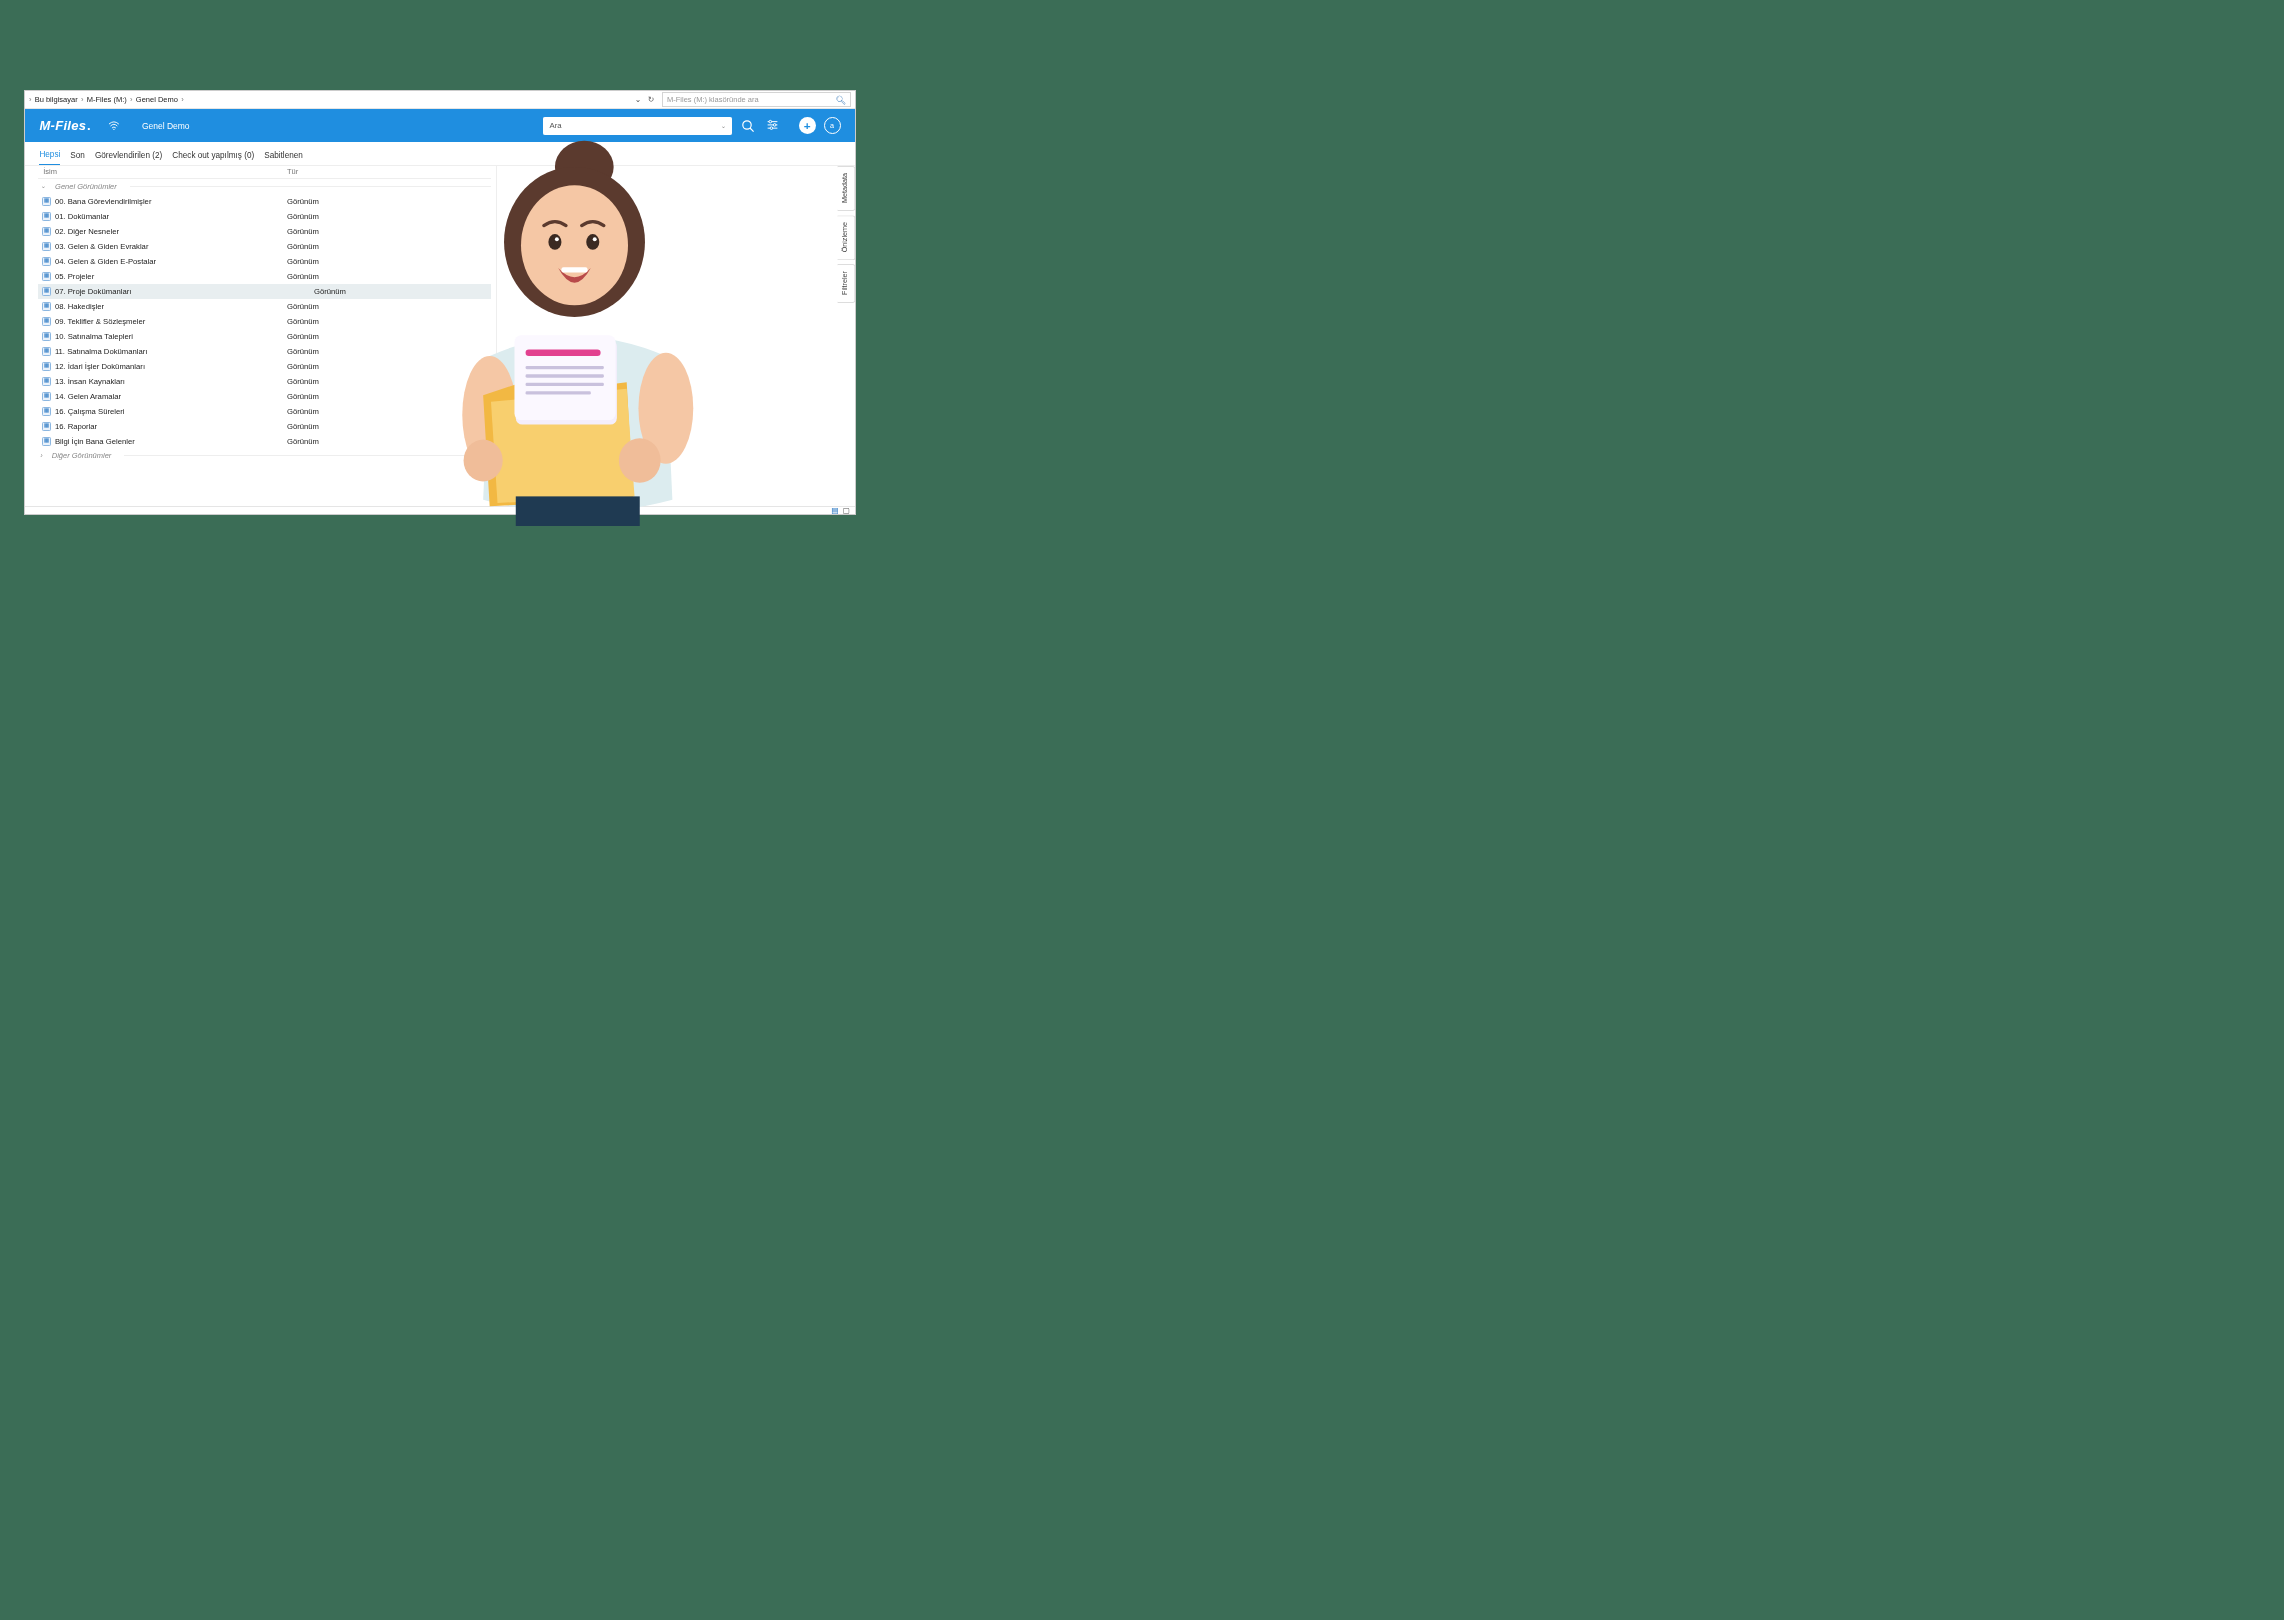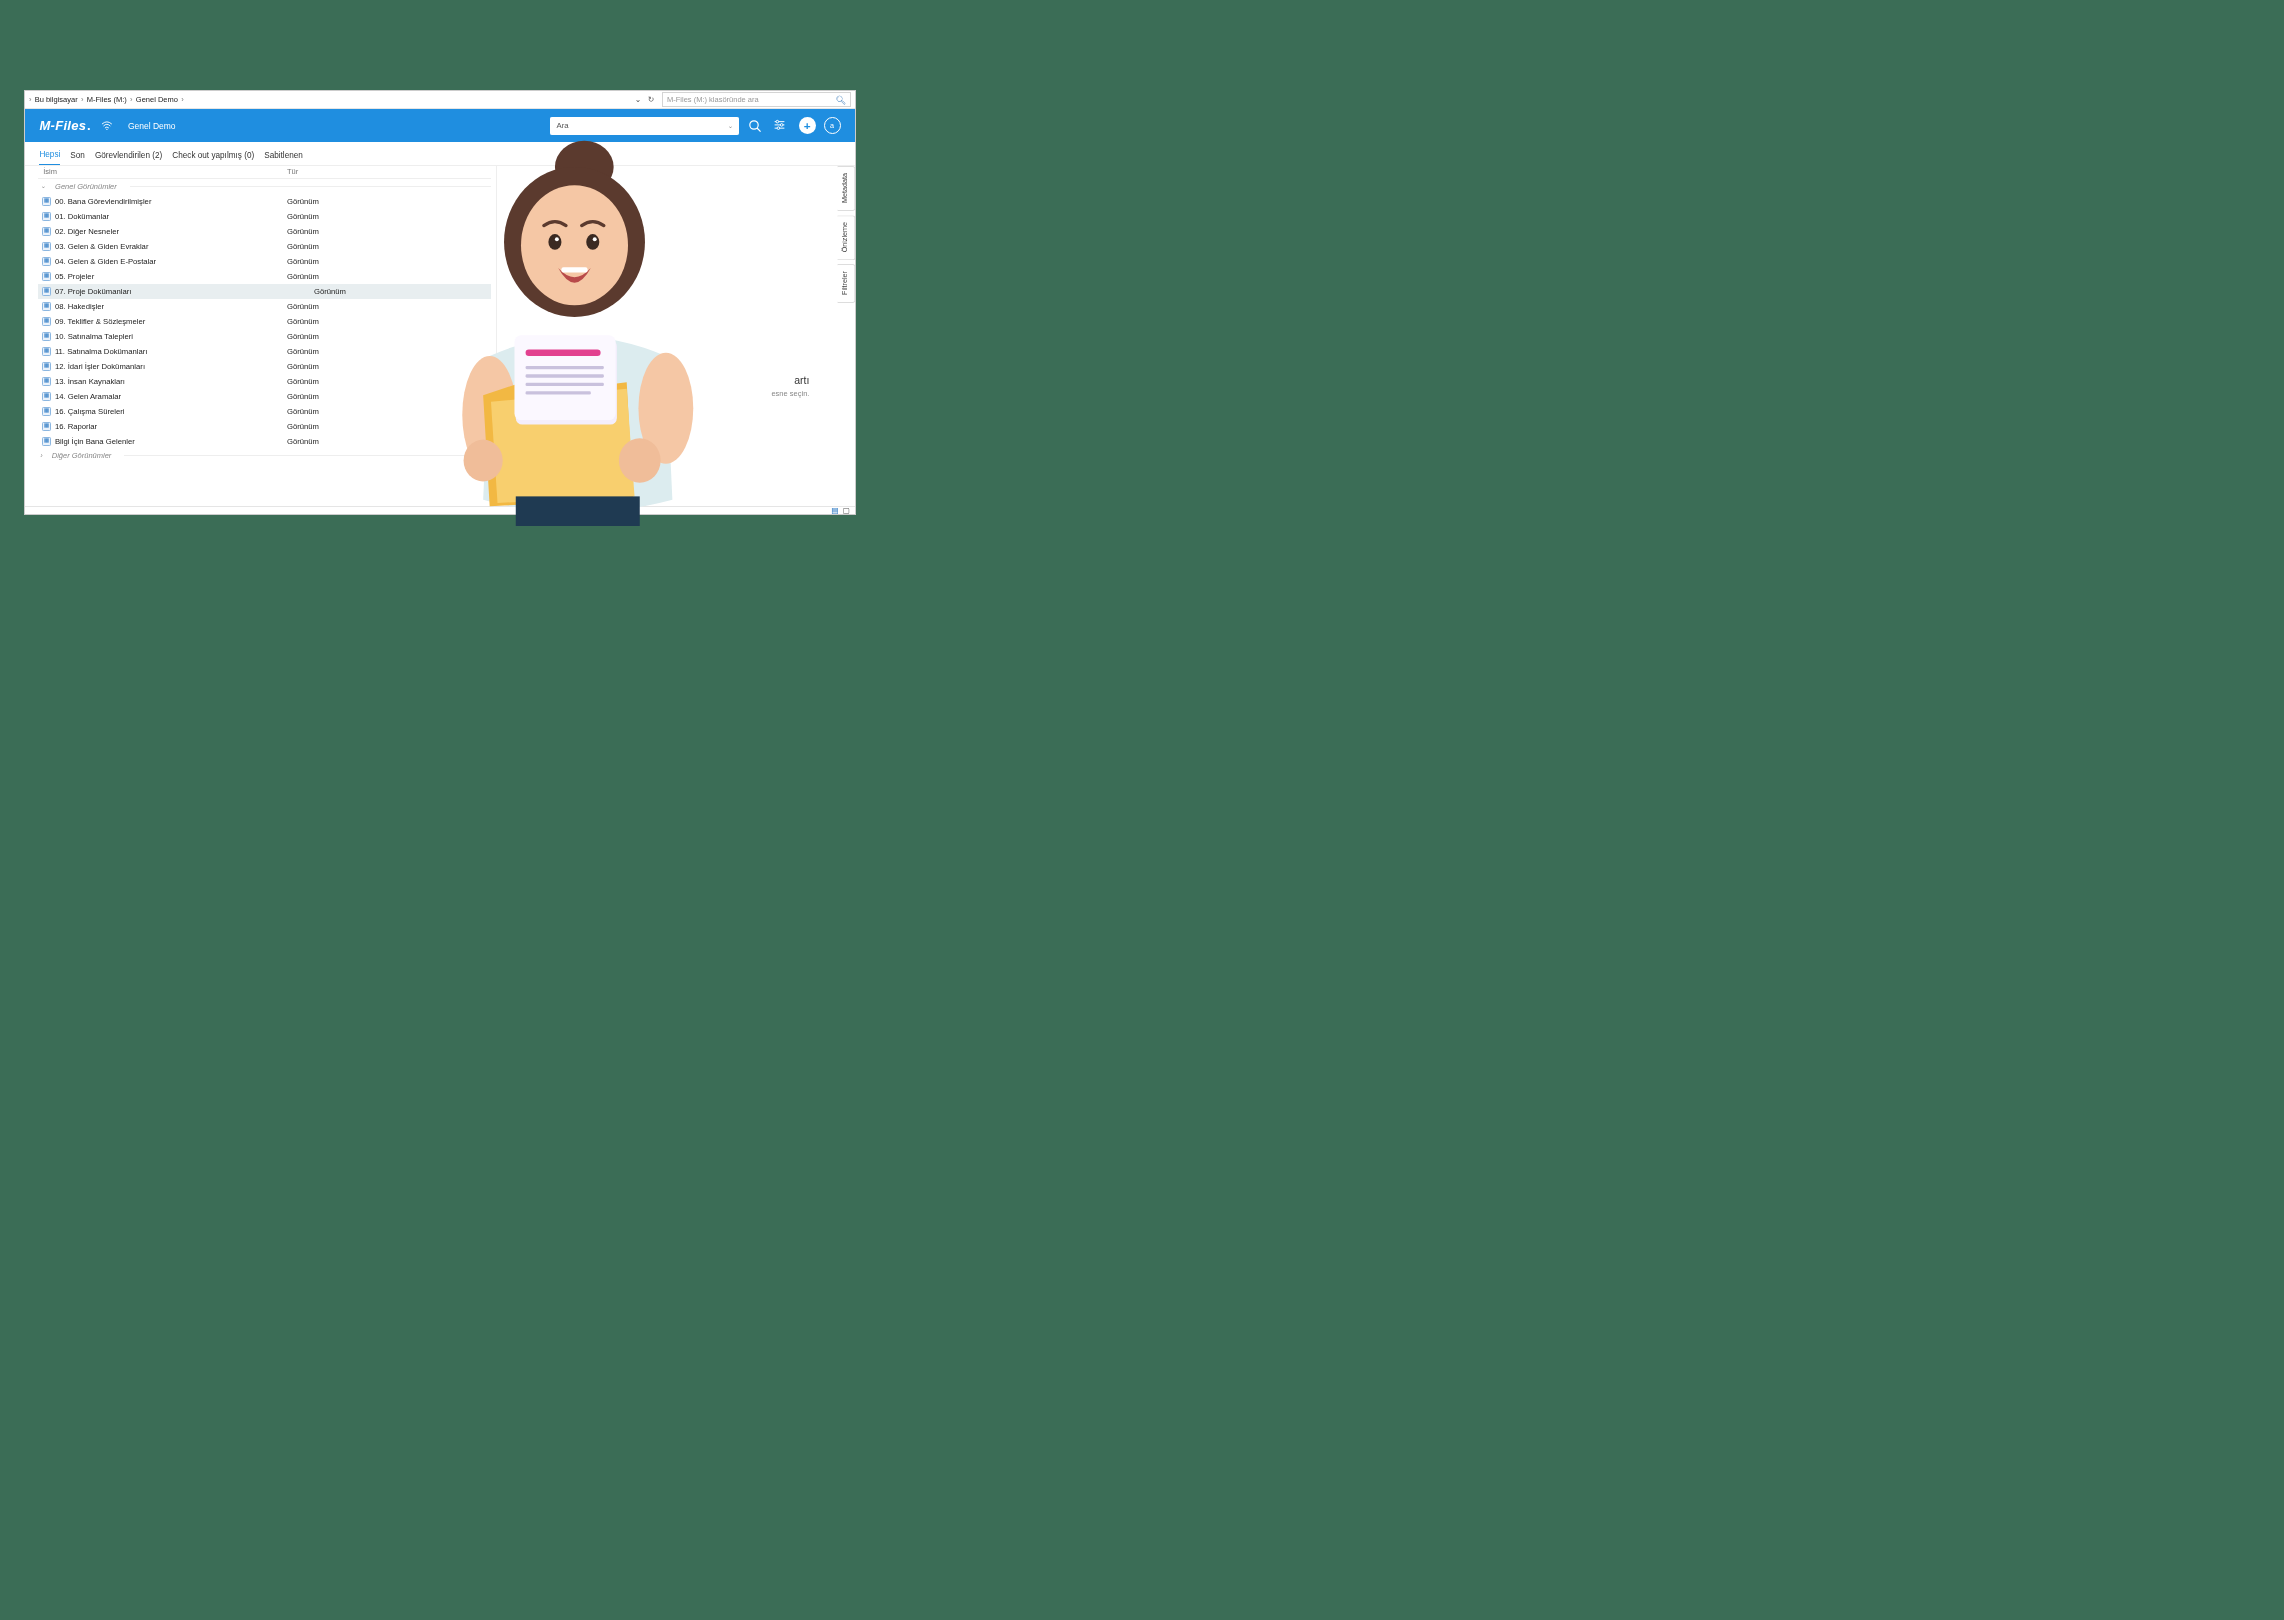--- a/index.html
+++ b/index.html
@@ -55,21 +55,21 @@
     background: #fff;
   }
   .explorer-search .sicon { color: #3073b5; font-size: 8.5px; }
 
   .app-header {
     height: 33px;
     background: #1f8ee0;
     display: flex;
     align-items: center;
     padding: 0 14.4px;
-    gap: 10px;
+    gap: 17px;
     color: #fff;
   }
   .brand {
     font-weight: 700;
     font-style: italic;
     font-size: 13px;
     letter-spacing: 0.3px;
     display: flex;
     align-items: baseline;
   }
@@ -455,26 +455,20 @@
             <div class="c2">Görünüm</div>
           </div>
         </div>
       <div class="group-row">
         <span class="arrow">›</span>
         <span>Diğer Görünümler</span>
         <span class="gline"></span>
       </div>
     </div>
 
-    <div class="detailpane">
-      <div class="detail-hint">
-        <div style="font-size:10.5px;">artı</div>
-        <div class="sub">esne seçin.</div>
-      </div>
-    </div>
   </div>
 
   <div class="sidetabs" id="sidetabs">
       <div class="sidetab">Metadata</div>
       <div class="sidetab">Önizleme</div>
       <div class="sidetab">Filtreler</div>
     </div>
 
   <div class="footer">
     <span class="ficon">▤</span>

